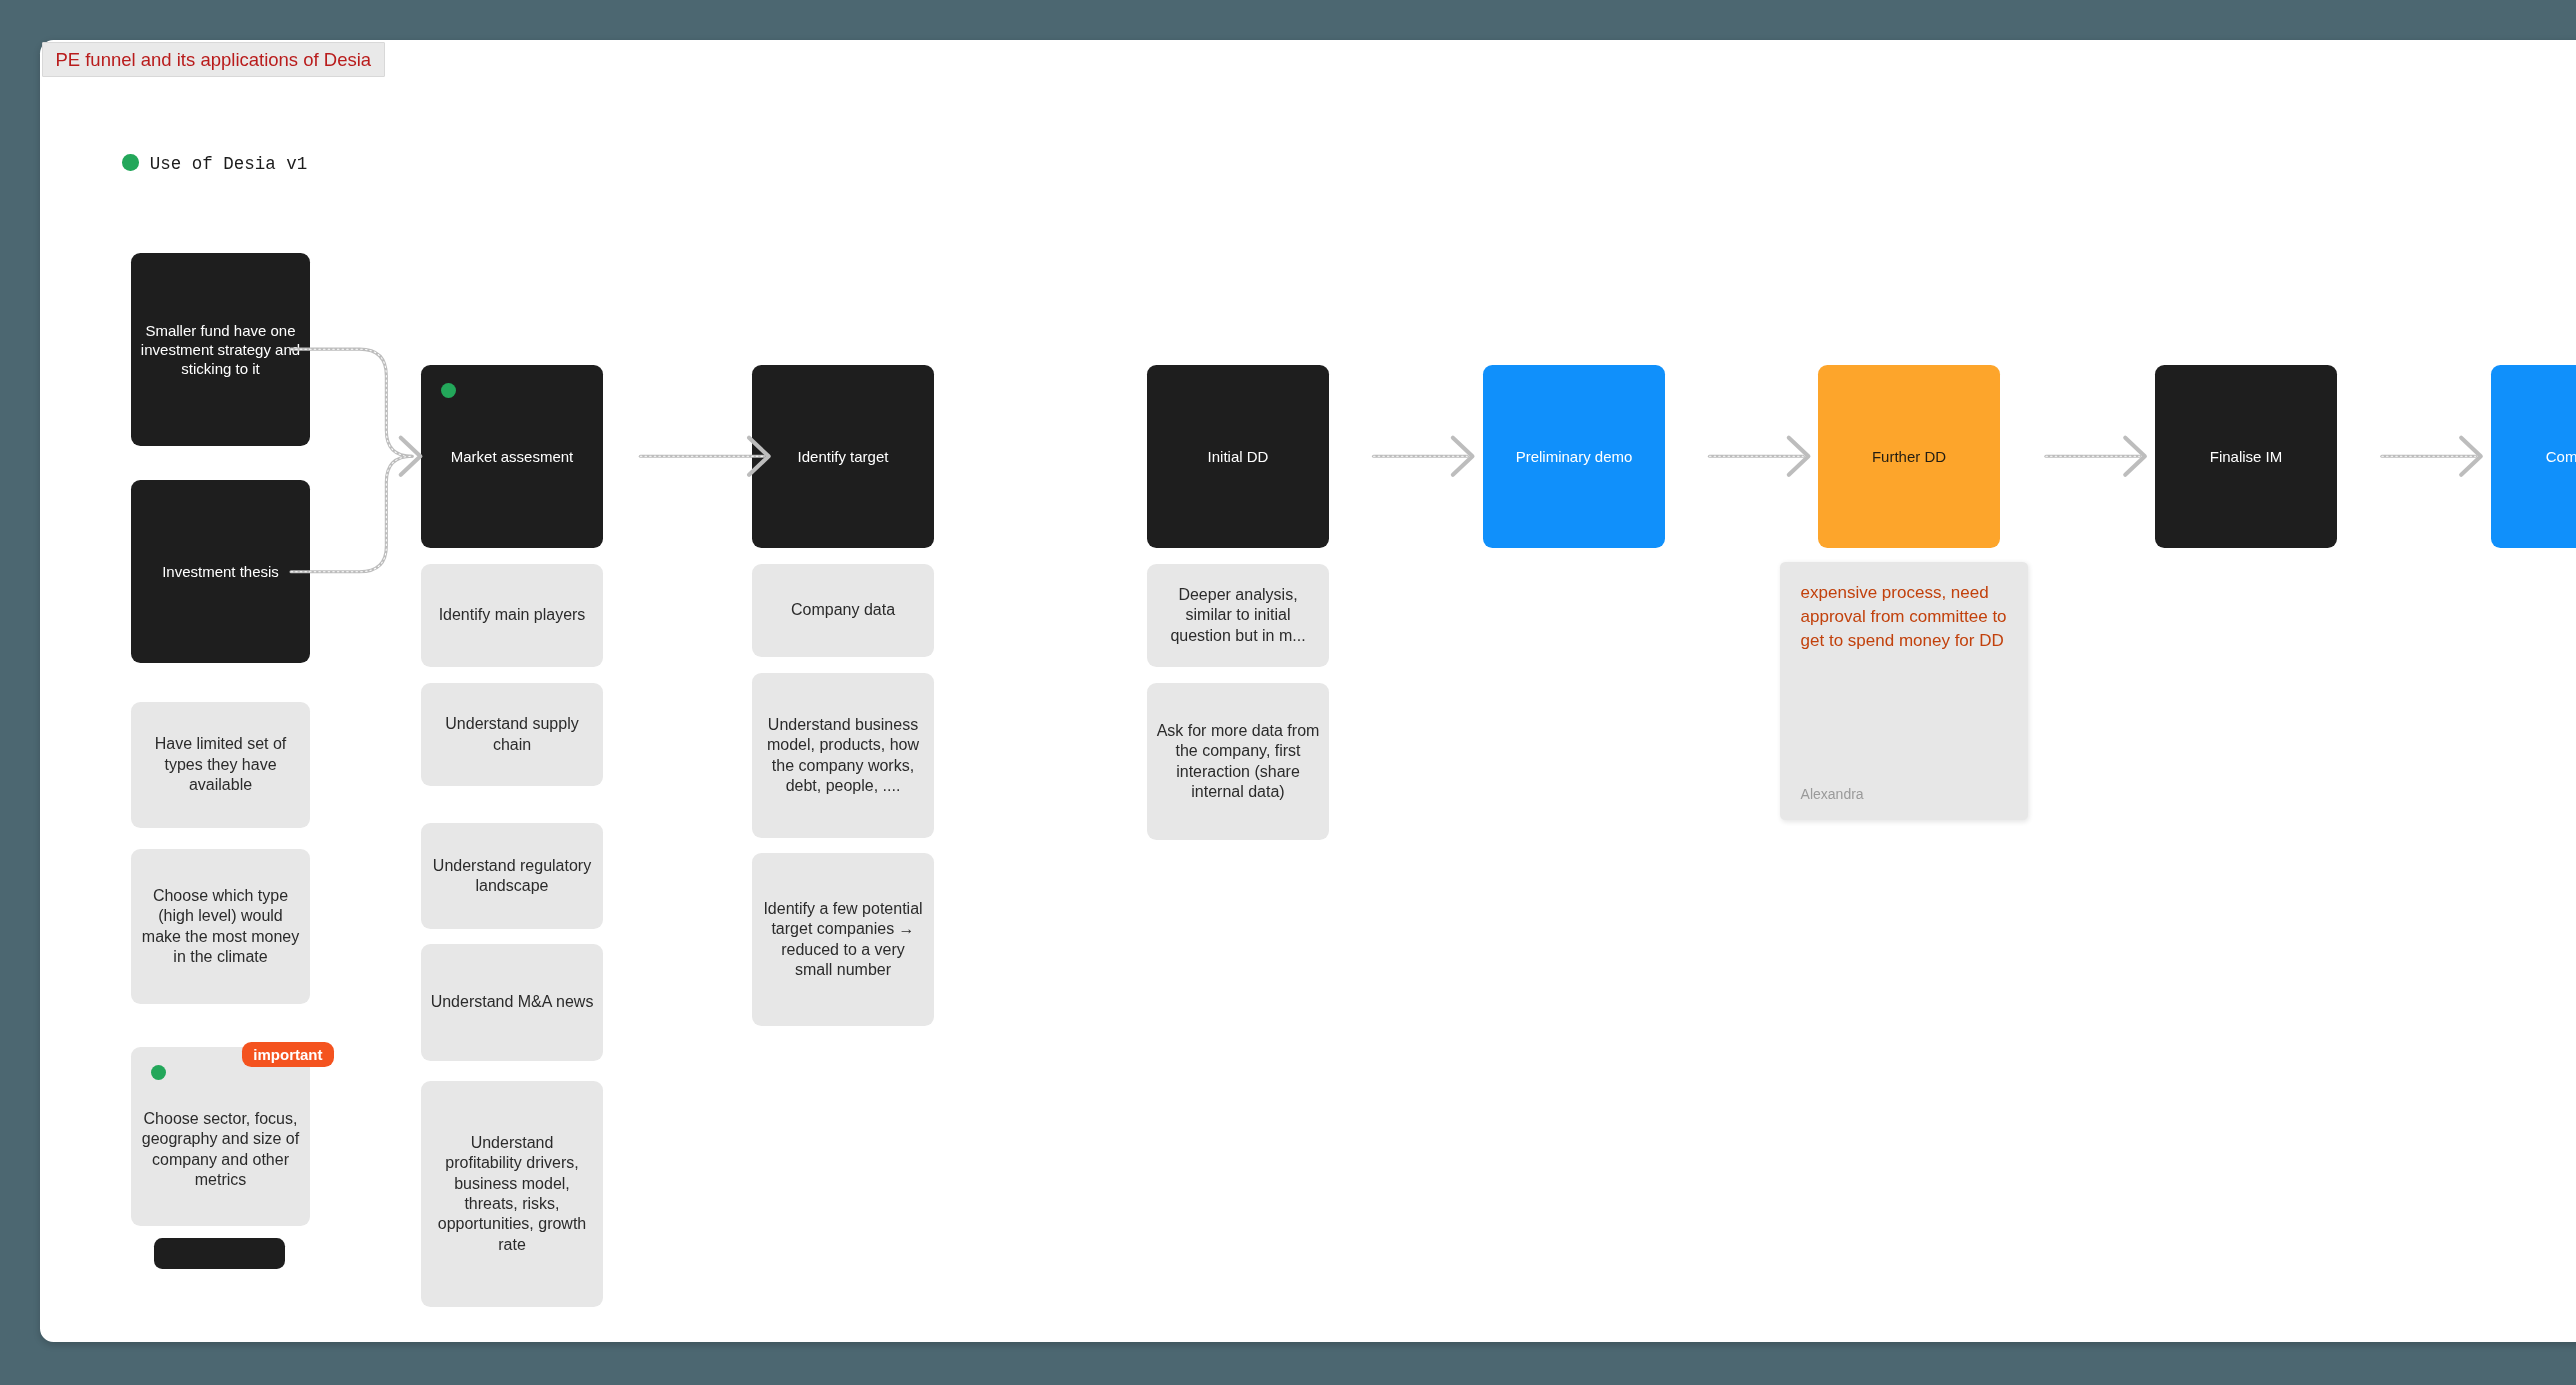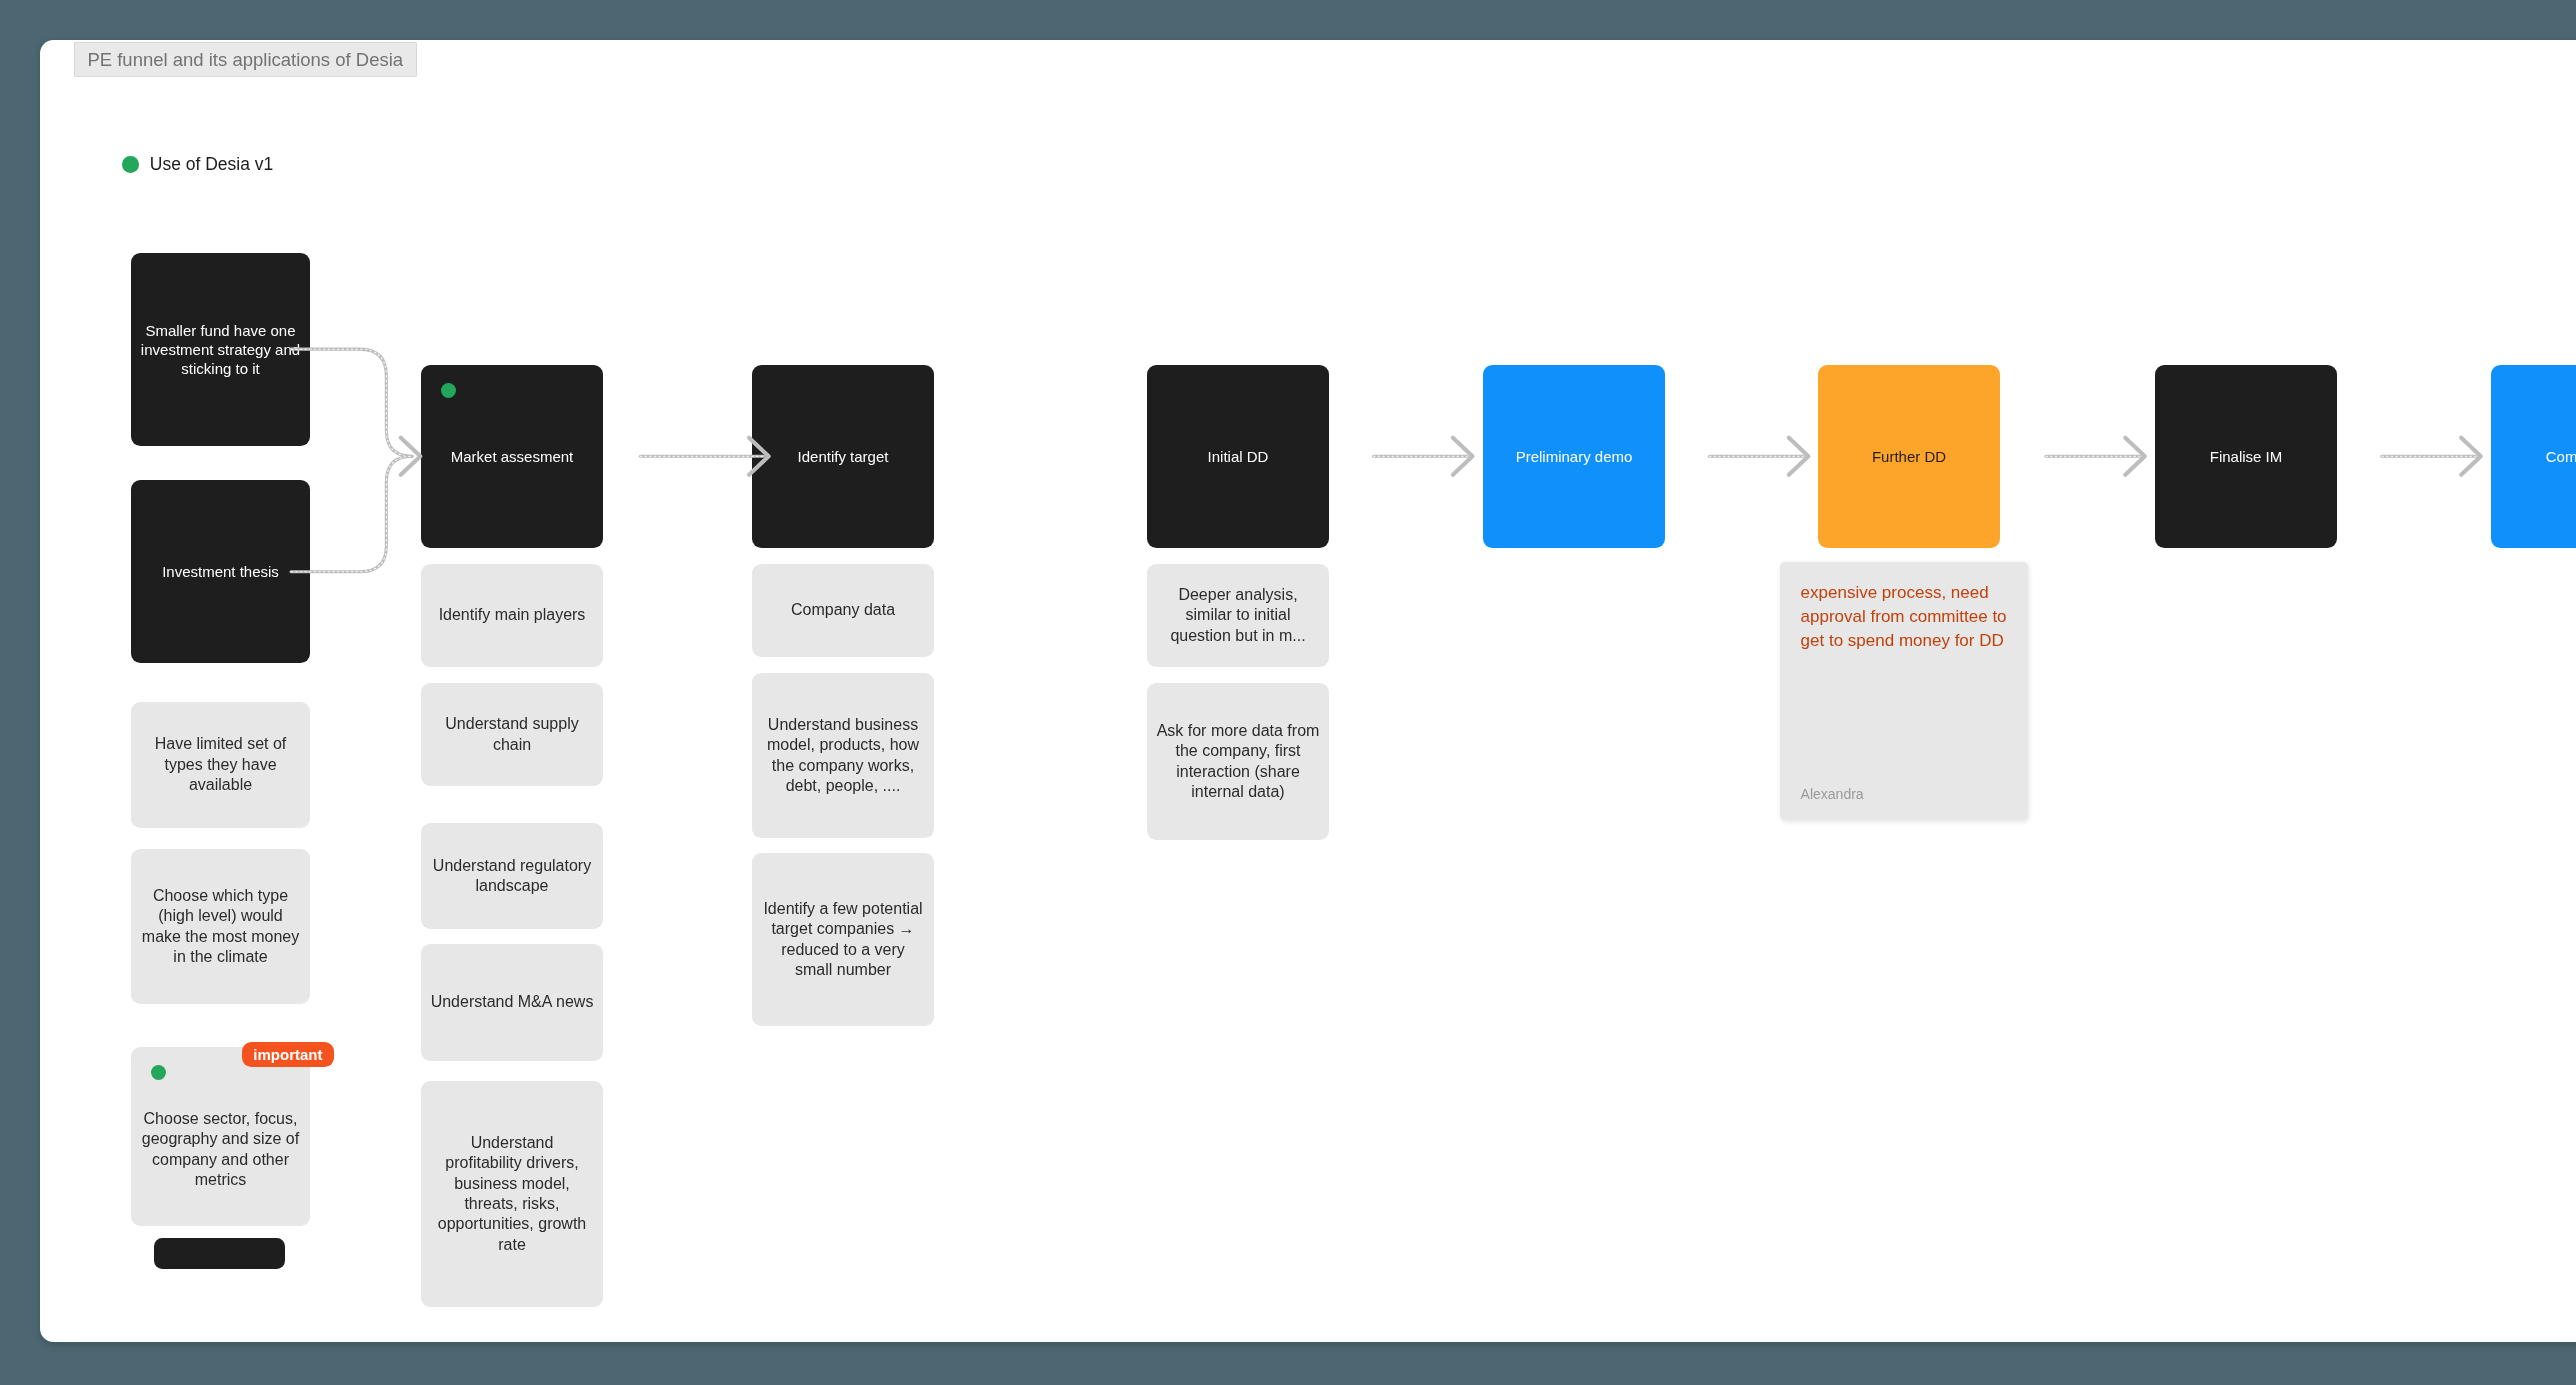--- a/index.html
+++ b/index.html
@@ -31,35 +31,34 @@
     left: 42px;
     top: 42px;
     height: 35px;
     padding: 0 12.4px;
     display: flex;
     align-items: center;
     background: #e9e9e9;
     border: 0.5px solid #d8d8d8;
     border-radius: 1px;
     font-size: 18.5px;
-    color: #737373;
+    color: #b91c1c;
     white-space: nowrap;
     z-index: 40;
-    margin-left: 32px;
   }
 
   
   #legend {
     position: absolute;
     left: 82px;
     top: 114px;
     display: flex;
-    align-items: center;
     gap: 11.3px;
     z-index: 30;
+    font-family: Liberation Mono, monospace;
   }
   .legend-dot {
     width: 16.5px; height: 16.5px;
     border-radius: 50%;
     background: #23a75a;
     flex: none;
   }
   #legend .legend-label {
     font-size: 17.5px;
     color: #1c1c1c;

